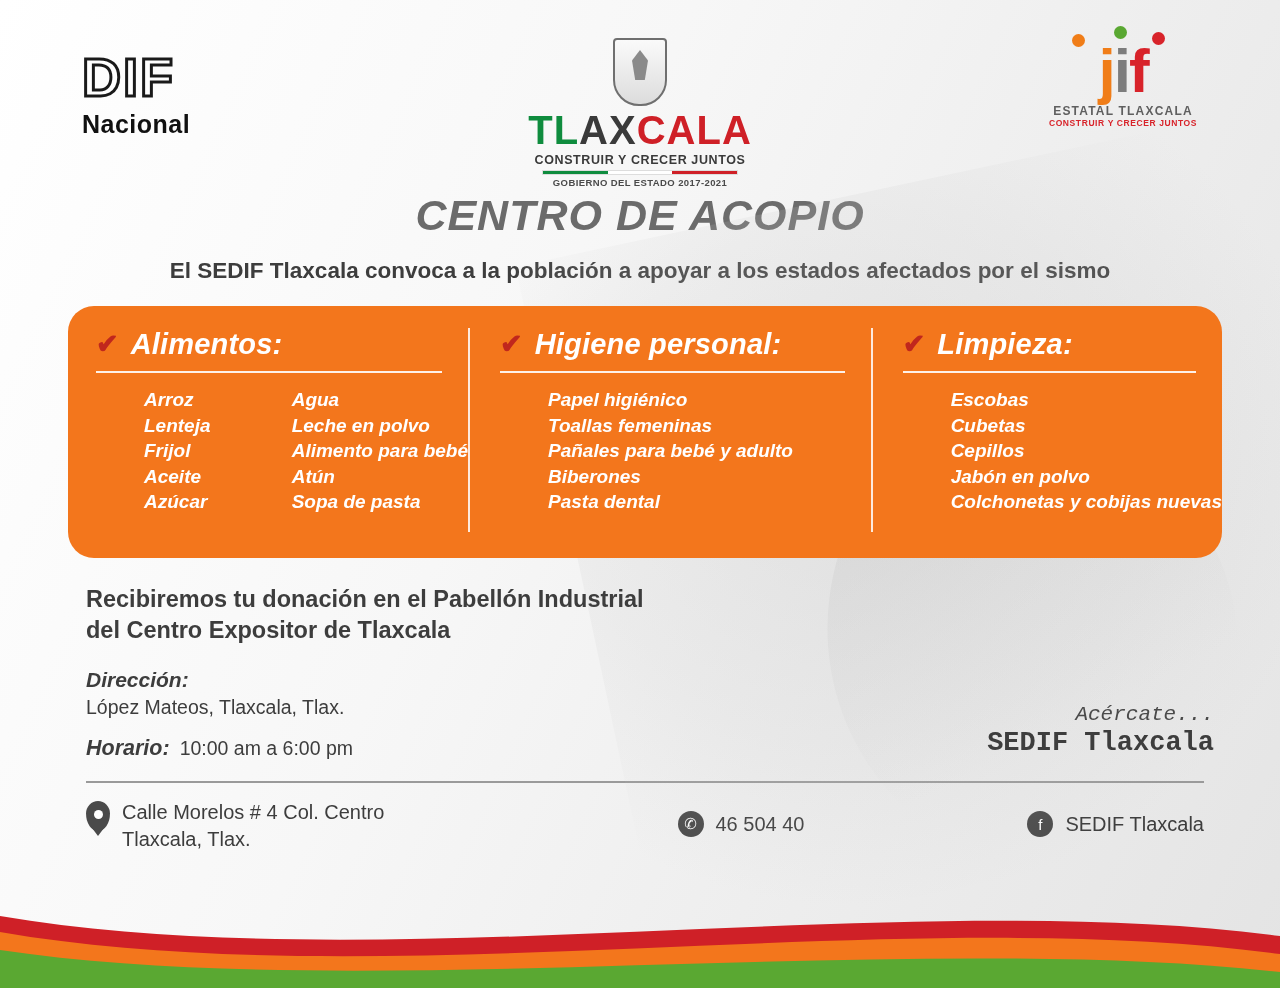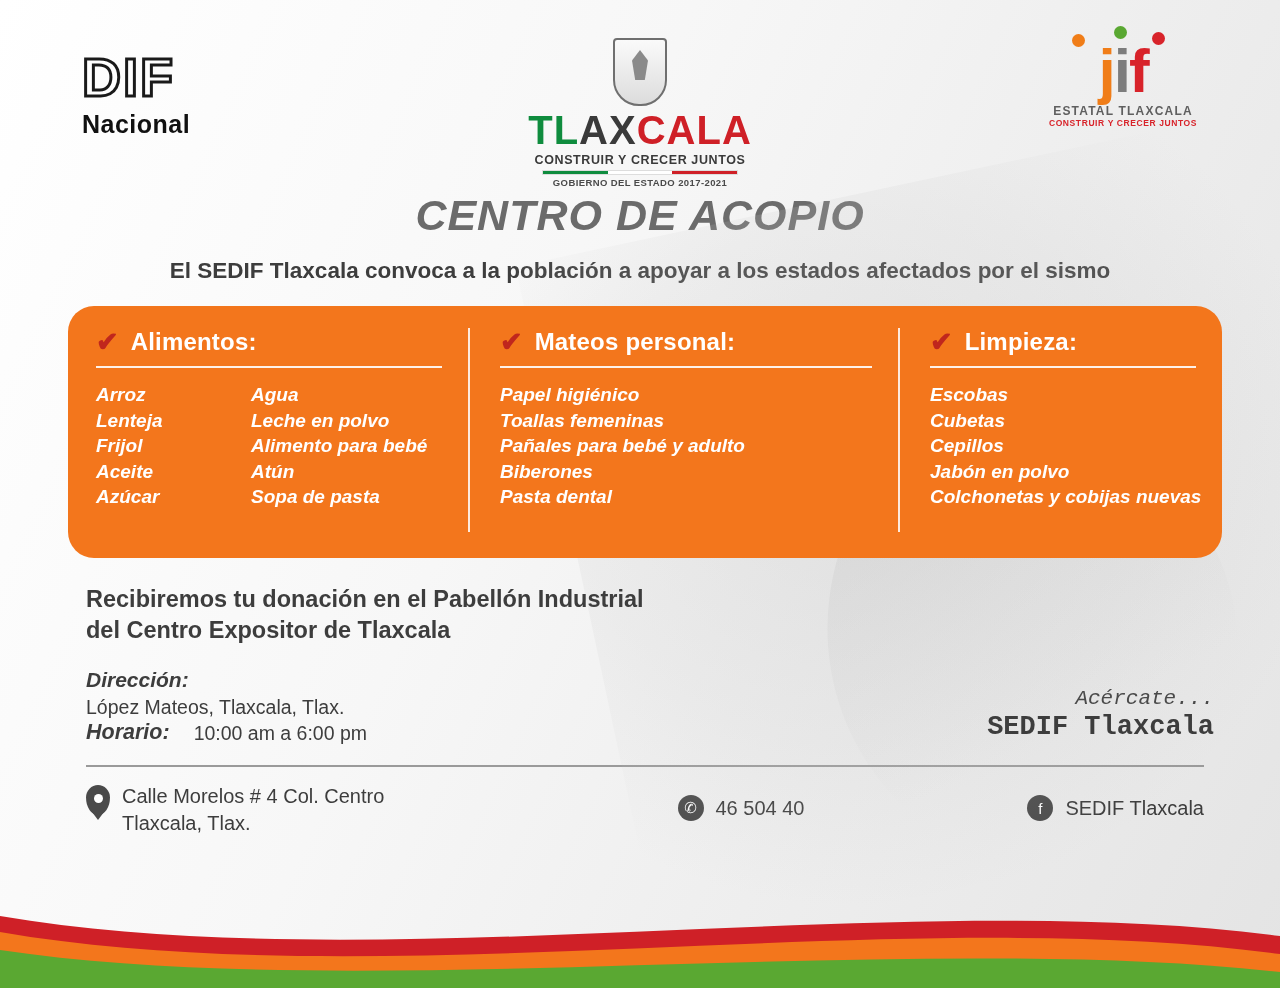--- a/index.html
+++ b/index.html
@@ -135,27 +135,28 @@
   .col-head {
     display: flex; align-items: center; gap: 12px;
     padding-bottom: 10px;
     border-bottom: 2px solid rgba(255,255,255,.9);
     margin-right: 26px;
   }
   .check {
     color: #c0271d; font-size: 27px; font-weight: bold; line-height: 1;
   }
   .col-title {
-    color: #ffffff; font-size: 24px; font-weight: bold; 
+    color: #ffffff; font-size: 29px; font-weight: bold; font-style: italic;
     letter-spacing: .2px;
     text-align: center;
   }
   .col-body {
     margin-top: 14px;
     display: flex;
+    margin-left: 48px;
   }
   .items { list-style: none; }
   .items li {
     color: #ffffff; font-size: 19px; font-style: italic; font-weight: bold;
     line-height: 25.5px; white-space: nowrap;
   }
   .col.alimentos .sub-a { width: 155px; }
   .col.higiene  .items li,
   .col.limpieza .items li { }
 
@@ -168,21 +169,22 @@
     font-size: 23.5px; font-weight: bold; color: #3d3d3d; line-height: 31px;
   }
   .direccion-label {
     margin-top: 22px;
     font-size: 21px; font-weight: bold; font-style: italic; color: #3d3d3d;
   }
   .direccion-text {
     font-size: 19.5px; color: #3d3d3d; line-height: 26px; margin-top: 2px;
   }
   .horario-row {
-    display: flex; align-items: flex-end; gap: 24px;
+    margin-top: 16px;
+    display: flex; align-items: center; gap: 10px;
   }
   .horario-label {
     font-size: 21.5px; font-weight: bold; font-style: italic; color: #3d3d3d;
   }
   .horario-value { font-size: 19.5px; color: #3d3d3d; }
 
   .acercate-wrap {
     position: absolute; right: 6px; bottom: 3px; text-align: right; font-family: Liberation Mono, monospace;
   }
   .acercate {
@@ -294,21 +296,21 @@
           <li>Alimento para bebé</li>
           <li>Atún</li>
           <li>Sopa de pasta</li>
         </ul>
       </div>
     </div>
 
     <div class="col higiene">
       <div class="col-head">
         <span class="check">✔</span>
-        <span class="col-title">Mateos personal:</span>
+        <span class="col-title">Higiene personal:</span>
       </div>
       <div class="col-body">
         <ul class="items">
           <li>Papel higiénico</li>
           <li>Toallas femeninas</li>
           <li>Pañales para bebé y adulto</li>
           <li>Biberones</li>
           <li>Pasta dental</li>
         </ul>
       </div>

